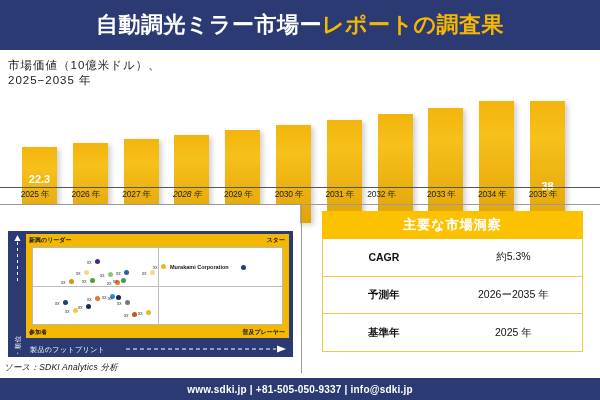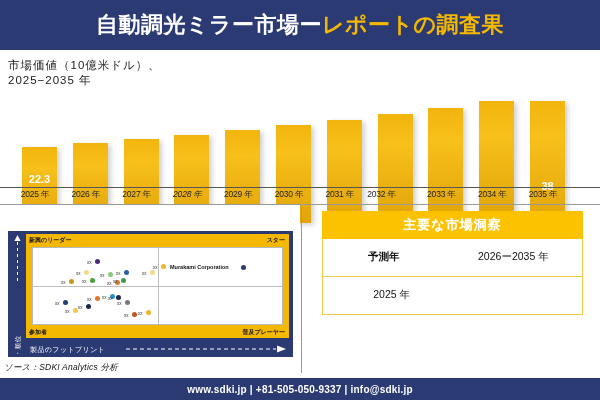--- a/index.html
+++ b/index.html
@@ -247,24 +247,29 @@
       <polygon points="160,4 151,0.6 151,7.4" fill="#ffffff"></polygon>
     </svg>
   </div>
   <div id="source">ソース：SDKI Analytics 分析</div>
 </div>
 
 <div id="insights">
   <div id="ins-head">主要な市場洞察</div>
   <div id="ins-rows">
       <div class="ins-row">
+        <div class="k">CAGR</div>
+        <div class="v">約5.3%</div>
+      </div>
+      <div class="ins-row">
         <div class="k">予測年</div>
         <div class="v">2026ー2035 年</div>
       </div>
       <div class="ins-row">
+        <div class="k">基準年</div>
         <div class="v">2025 年</div>
       </div>
     </div>
 </div>
 
 <div id="footer">
   <span>www.sdki.jp | +81-505-050-9337 | info@sdki.jp</span>
 </div>
 
 </body></html>

